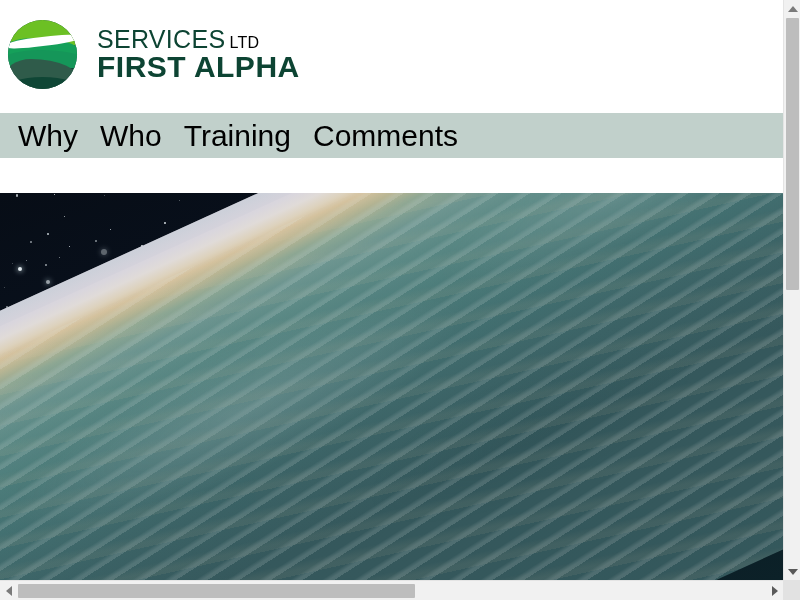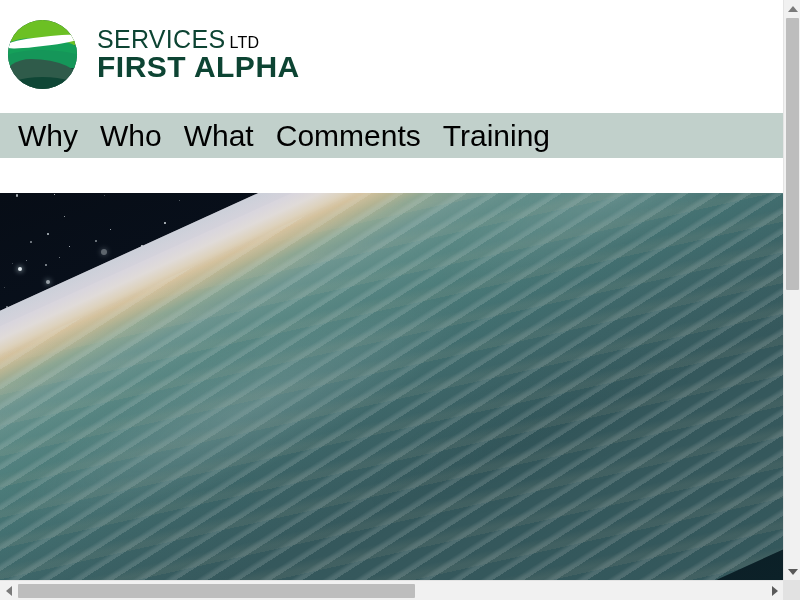--- a/index.html
+++ b/index.html
@@ -339,23 +339,22 @@
           </div>
           <div id="brand-line1">FIRST ALPHA</div>
         </div>
 
       </div>
     </div>
 
     <nav id="navbar">
       <span class="nav-item">Why</span>
       <span class="nav-item">Who</span>
-      <span class="nav-item">What</span>
+      <span class="nav-item">Training</span>
       <span class="nav-item">Comments</span>
-      <span class="nav-item">Training</span>
     </nav>
 
     <div id="hero">
       <div id="hero-sky"></div>
       <div id="hero-nebula"></div>
       <div id="hero-stars">
           <div class="star" style="left: 546.5px; top: 312.6px; width: 2.5px; height: 2.5px; opacity: 0.92;"></div>
           <div class="star" style="left: 44.8px; top: 71.2px; width: 1.8px; height: 1.8px; opacity: 0.62;"></div>
           <div class="star" style="left: 300.6px; top: 216.1px; width: 1.8px; height: 1.8px; opacity: 0.81;"></div>
           <div class="star" style="left: 589.1px; top: 181.3px; width: 1.2px; height: 1.2px; opacity: 0.3;"></div>

